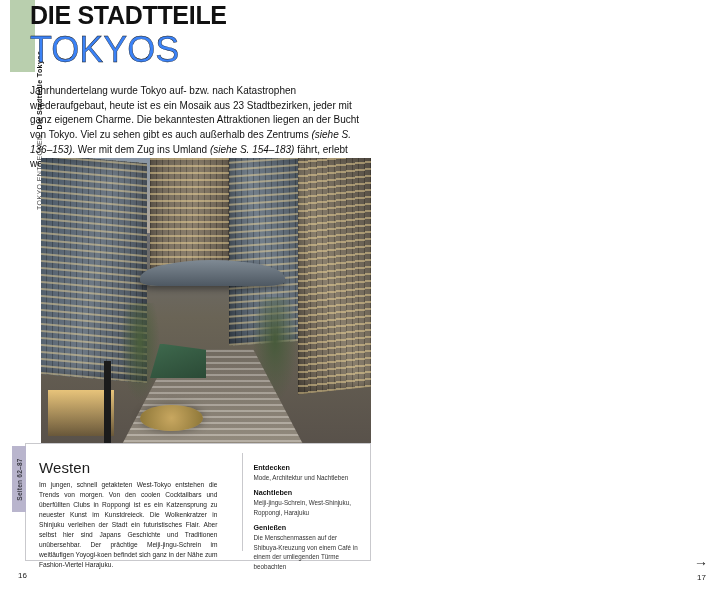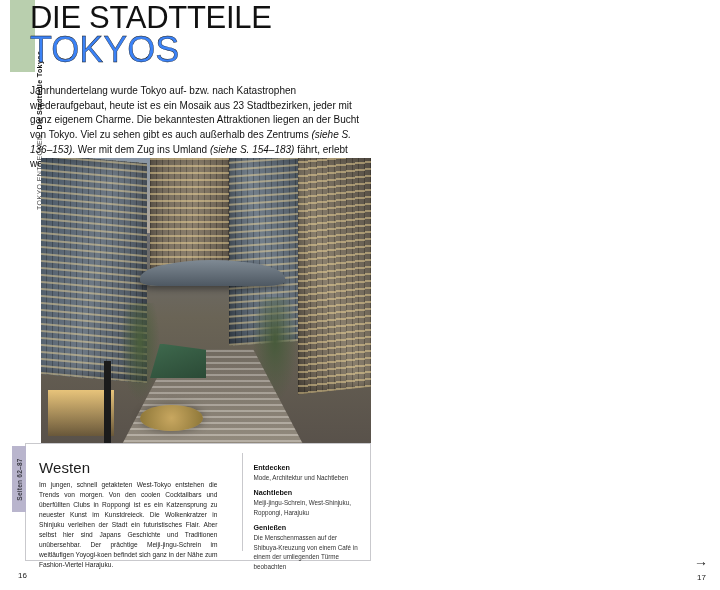--- a/index.html
+++ b/index.html
@@ -27,21 +27,21 @@
     font-size: 7px; letter-spacing: 0.4px;
     color: #333; white-space: nowrap;
     display: flex; align-items: center; gap: 5px;
     justify-content: flex-start;
   }
   .vert-label .cat { color: #555; }
   .vert-label .sub { font-weight: bold; color: #111; }
 
   .title-main {
     position: absolute; left: 30px; top: 2px;
-    font-size: 31px; font-weight: normal; letter-spacing: -0.3px;
+    font-size: 25px; font-weight: bold; letter-spacing: -0.3px;
     color: #111; line-height: 1.05;
   }
   .title-sub {
     position: absolute; left: 30px; top: 31px;
     font-size: 36px; font-weight: 300; letter-spacing: 0px;
     color: #3b82f6; line-height: 1.05;
     -webkit-text-stroke: 0.4px #111;
   }
   .intro {
     position: absolute; left: 30px; top: 84px; width: 344px;

